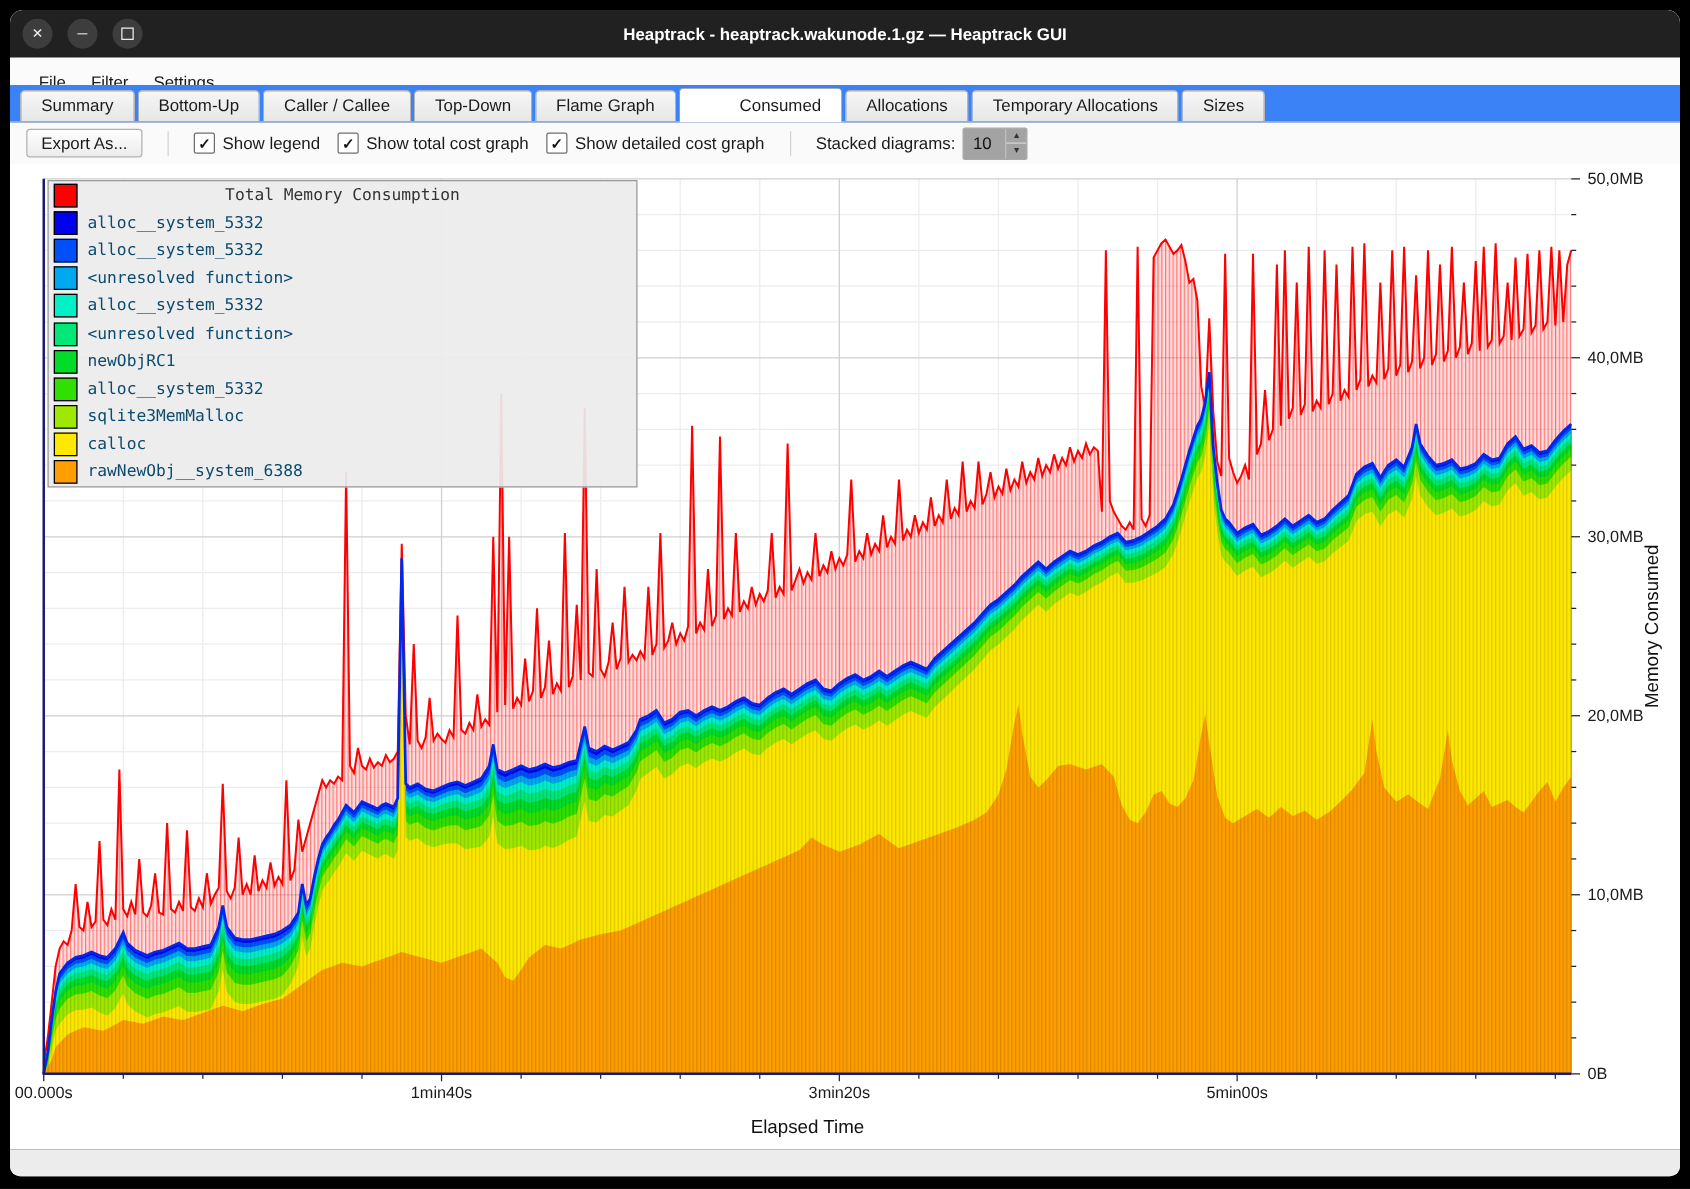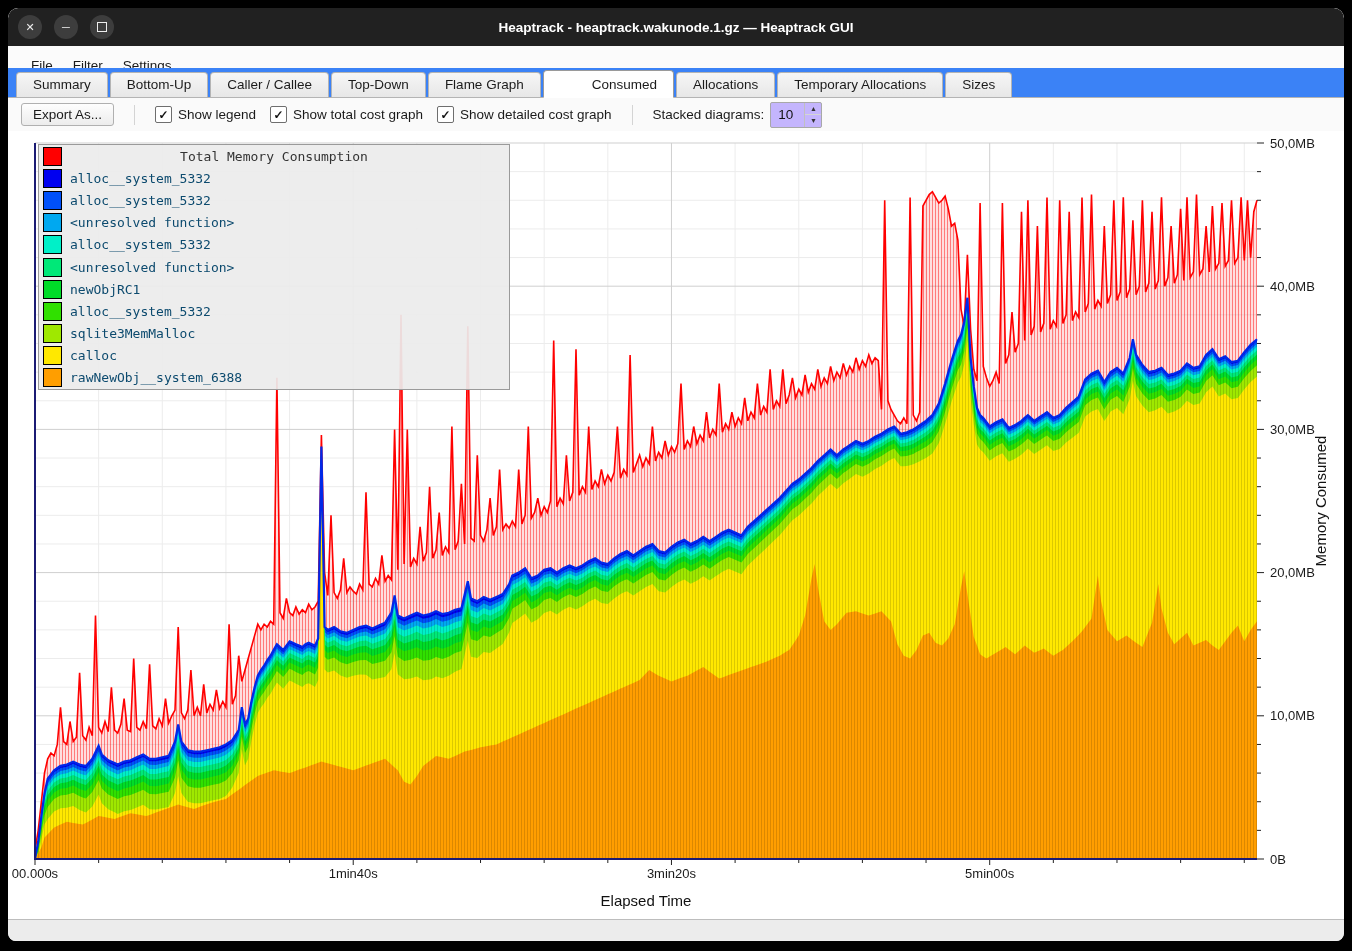--- a/index.html
+++ b/index.html
@@ -26,21 +26,21 @@
     padding-top:6px;border-bottom:1px solid #fff;padding-left:48px;}
   
   .toolbar{height:33px;background:#fafafa;display:flex;align-items:center;padding-left:13px;gap:17px;}
   .btn{font-size:13.5px;color:#1a1a1a;padding:3px 11px;border:1px solid #b0b0b0;border-radius:3px;
     background:linear-gradient(#fefefe,#ececec);}
   .tsep{width:1px;height:20px;background:#d4d4d4;margin:0 3px;}
   .cb{display:flex;align-items:center;gap:6px;font-size:13.5px;color:#1a1a1a;}
   .cbbox{width:15px;height:15px;background:#fff;border:1px solid #6e6e6e;border-radius:2px;
     display:flex;align-items:center;justify-content:center;font-size:12px;font-weight:bold;color:#111;line-height:1;}
   .spinwrap{display:flex;align-items:center;gap:6px;font-size:13.5px;color:#1a1a1a;}
-  .spin{display:flex;height:24px;border:1px solid #a8a8a8;border-radius:2px;background:#c4b5fd;overflow:hidden;}
+  .spin{display:flex;height:24px;border:1px solid #a8a8a8;border-radius:2px;background:#a3a3a3;overflow:hidden;}
   .spinval{width:26px;display:flex;align-items:center;padding-left:7px;font-size:13.5px;color:#111;}
   .spinarrows{width:16px;border-left:1px solid #c0c0c0;display:flex;flex-direction:column;}
   .spinarrows div{flex:1;display:flex;align-items:center;justify-content:center;font-size:7px;color:#333;}
   .spinarrows div:first-child{border-bottom:1px solid #d5d5d5;}
   
   .chartarea{position:relative;height:788px;background:#fff;}
   #chart-svg{position:absolute;left:0;top:0;}
   
   .legend{position:absolute;left:30px;top:13px;width:470px;background:rgba(236,236,236,0.93);
     border:1px solid #9a9a9a;font-family:"DejaVu Sans Mono","Liberation Mono",monospace;font-size:13px;}

